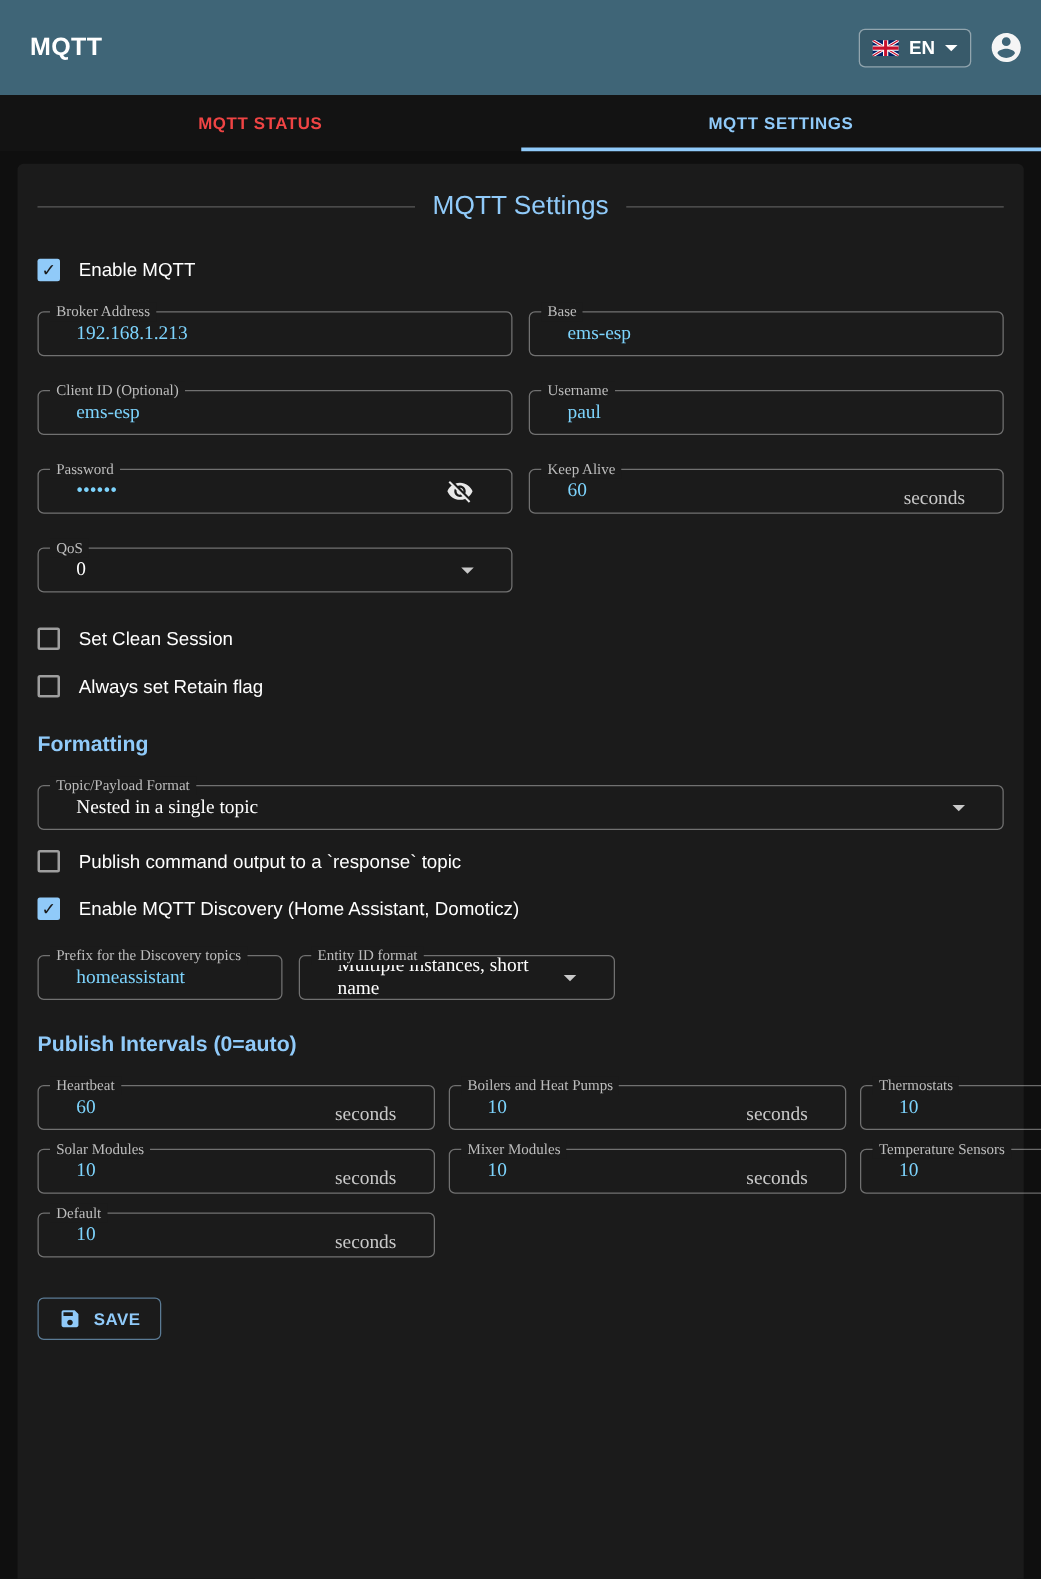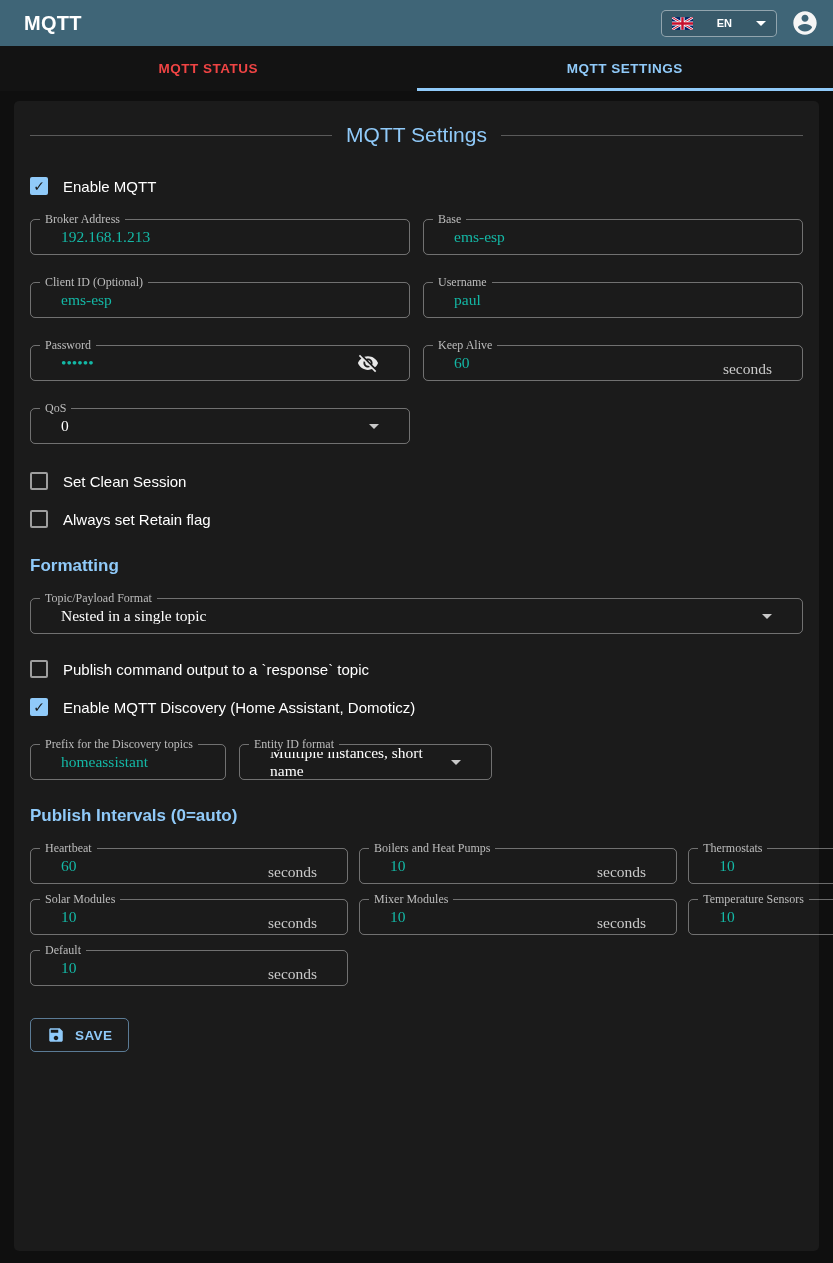--- a/index.html
+++ b/index.html
@@ -4,32 +4,32 @@
 <style>
   * { box-sizing: border-box; margin: 0; padding: 0; }
   html,body { width: 833px; height: 1263px; overflow: hidden; }
   body {
     background: #0f0f0f;
     font-family: "Liberation Sans", "DejaVu Sans", sans-serif;
     color: #fff;
   }
   
   .app-bar {
-    height: 46px; background: #3f6577;
+    height: 76px; background: #3f6577;
     display: flex; align-items: center; justify-content: space-between;
     padding: 0 14px 0 24px;
   }
   .app-title { font-size: 20px; font-weight: 700; color: #fff; letter-spacing: .3px; }
   .app-bar-right { display: flex; align-items: center; gap: 14px; }
   .lang-button {
-    display: flex; align-items: center; gap: 24px;
+    display: flex; align-items: center; gap: 8px;
     background: rgba(0,0,0,0.10);
     border: 1px solid rgba(255,255,255,0.45);
     border-radius: 5px; padding: 6px 10px;
-    color: #fff; font-size: 11px; font-weight: 700; cursor: pointer;
+    color: #fff; font-size: 15px; font-weight: 700; cursor: pointer;
     font-family: inherit;
   }
   .flag-svg { display: block; border-radius: 1px; }
   .caret {
     width: 0; height: 0; border-left: 5px solid transparent;
     border-right: 5px solid transparent; border-top: 5px solid #fff;
   }
   .avatar { width: 28px; height: 28px; cursor: pointer; }
   .avatar svg { width: 28px; height: 28px; fill: #f5f5f5; }
   
@@ -67,21 +67,21 @@
     border: 1px solid rgba(255,255,255,0.38); border-radius: 5px;
     display: flex; align-items: center; padding: 0 30px; font-family: Liberation Serif, serif;
   }
   .field-label {
     position: absolute; top: -8px; left: 9px;
     background: #1b1b1b; padding: 0 5px;
     font-size: 12px; color: #bdbdbd; white-space: nowrap;
   }
   .field-input {
     flex: 1; min-width: 0; background: transparent; border: none; outline: none;
-    color: #14b8a6; font-size: 15.5px; font-family: inherit; padding: 0;
+    color: #7dd3fc; font-size: 15.5px; font-family: inherit; padding: 0;
   }
   .select-value { flex: 1; color: #fff; font-size: 15.5px; }
   .adornment { color: #c9c9c9; font-size: 15.5px; margin-left: auto; padding-left: 8px; margin-top: 12px; }
   .select-caret {
     width: 0; height: 0; margin-left: auto;
     border-left: 5px solid transparent; border-right: 5px solid transparent;
     border-top: 5px solid #c9c9c9;
   }
   .eye-btn { background: none; border: none; cursor: pointer; margin-left: auto; padding: 0; display: flex; }
   .eye-btn svg { width: 22px; height: 22px; fill: #e8e8e8; }
@@ -90,21 +90,21 @@
     margin-top: 8px; margin-bottom: 28px;
   }
   .grid-3 {
     display: grid; grid-template-columns: 1fr 1fr 1fr; gap: 15px 11px;
     margin-top: 8px; margin-bottom: 28px;
   }
   .mb20 { margin-bottom: 20px; }
   .mb24 { margin-bottom: 24px; }
   .mb28 { margin-bottom: 28px; }
   .section-heading { color: #90caf9; font-size: 17px; font-weight: 700; margin-bottom: 22px; }
-  .single-field { margin-top: 8px; margin-bottom: 26px; }
+  .single-field { margin-top: 8px; margin-bottom: 16px; }
   .discovery-row { display: flex; gap: 13px; margin-top: 8px; margin-bottom: 26px; }
   .w-prefix { width: 196px; }
   .w-entity { width: 253px; }
   
   .save-btn {
     display: inline-flex; align-items: center; gap: 10px;
     background: transparent; border: 1px solid rgba(144,202,249,0.55);
     border-radius: 5px; color: #90caf9; padding: 7px 16px;
     font-size: 13.5px; font-weight: 700; letter-spacing: .4px;
     cursor: pointer; font-family: inherit; margin-top: 4px;

